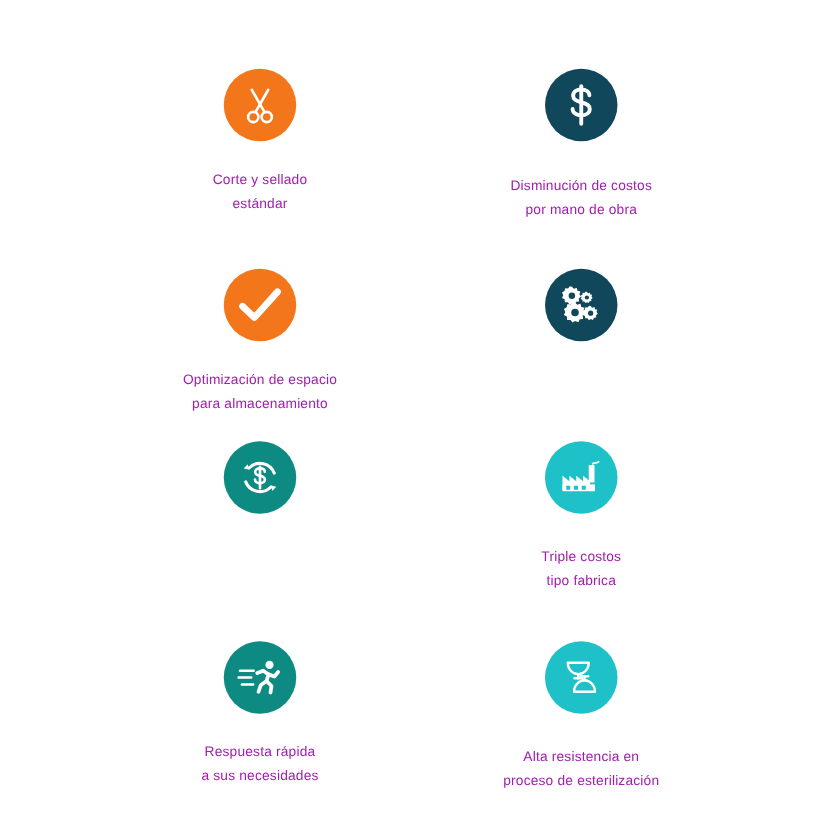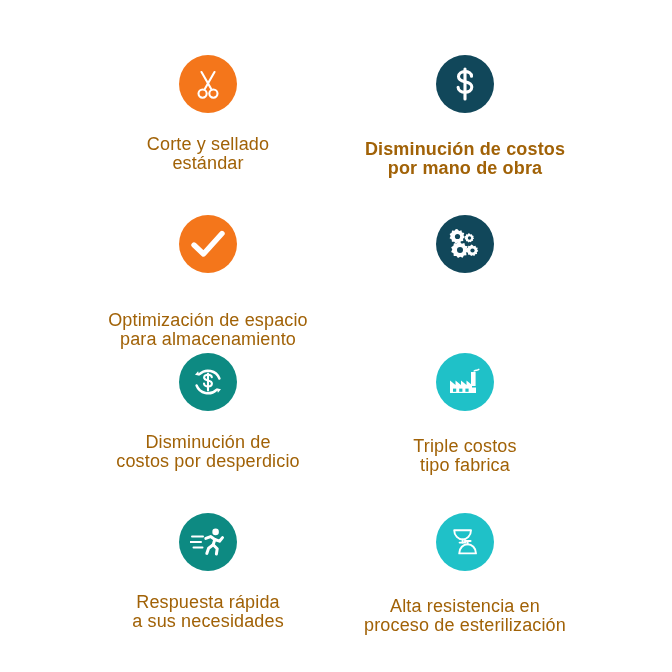--- a/index.html
+++ b/index.html
@@ -29,54 +29,54 @@
     flex-direction: column;
     align-items: center;
   }
 
   
   .col-left  { left: 73px; }
   .col-right { left: 330px; }
 
   
   .row-1 { top: 55px; }
-  .row-2 { top: 215px; gap: 16px; }
+  .row-2 { top: 215px; }
   .row-3 { top: 353px; }
   .row-4 { top: 513px; }
 
   .icon-circle {
     width: 58px;
     height: 58px;
     border-radius: 50%;
     display: flex;
     align-items: center;
     justify-content: center;
     flex: 0 0 auto;
   }
 
   .icon-circle svg {
     display: block;
   }
 
   .feature-label {
     margin-top: 22px;
     text-align: center;
-    color: #a16207;
-    font-size: 18px;
+    color: #a21caf;
+    font-size: 11px;
     line-height: 18.5px;
     letter-spacing: 0.15px;
     white-space: pre-line;
     font-weight: 400;
   }
 
   
   .col-right .feature-label {
     margin-top: 26px;
   }
-  .col-right.row-1 .feature-label { margin-top: 27px; font-weight: bold; }
+  .col-right.row-1 .feature-label { margin-top: 27px; }
 </style>
 </head>
 <body>
 
 <div class="features-grid">
 
   <div class="feature-item col-left row-1">
     <div class="icon-circle" style="background:#f4761b">
       <span>
         <svg width="30" height="32" viewBox="0 0 30 32" fill="none" stroke="#ffffff" stroke-width="2.1" stroke-linecap="round" stroke-linejoin="round">
@@ -157,22 +157,20 @@
           <path d="M25.6,23.2 l4.4,1.1 -3.1,3.4 Z" fill="#ffffff"></path>
           <path d="M8.4,10.8 L4,9.7 7.1,6.3 Z" fill="#ffffff"></path>
 
           <g stroke="#ffffff" stroke-width="2.1" stroke-linecap="round" fill="none">
             <line x1="17" y1="8.5" x2="17" y2="25.5"></line>
             <path d="M20.8,12.3 c0-1.7-1.7-2.6-3.8-2.6s-3.9,1-3.9,2.9 1.8,2.5 3.9,3 3.9,1.1 3.9,3-1.9,2.9-3.9,2.9-4-1.1-4-2.9"></path>
           </g>
         </svg>
       </span>
     </div>
-    <div class="feature-label">Disminución de
-costos por desperdicio</div>
   </div>
 
   <div class="feature-item col-right row-3">
     <div class="icon-circle" style="background:#1fc1c8">
       <span>
         <svg width="36" height="32" viewBox="0 0 36 32" fill="#ffffff">
 
           <rect x="24" y="6" width="4.6" height="14"></rect>
 
           <g stroke="#ffffff" stroke-width="1.5" fill="none" stroke-linecap="round">

